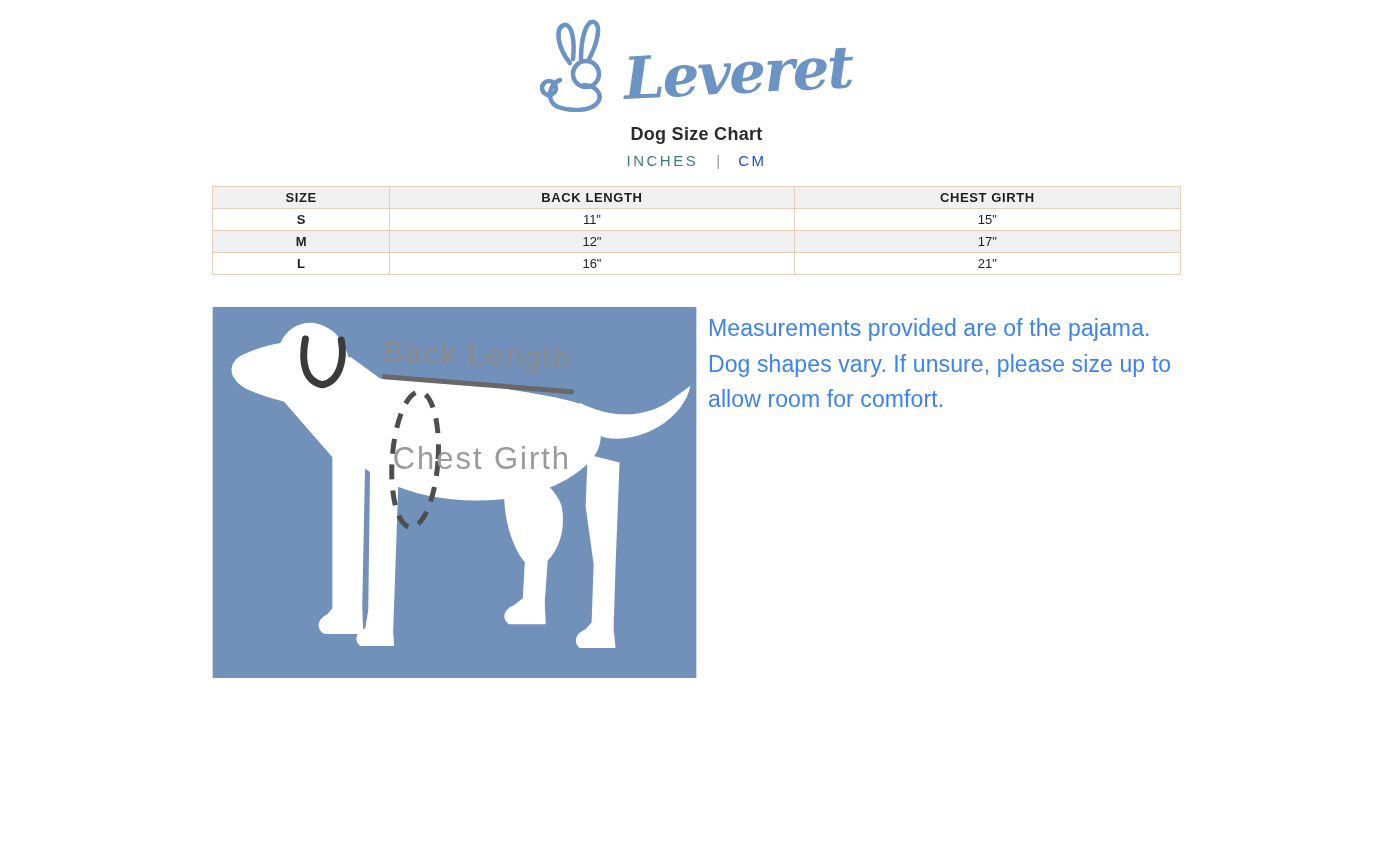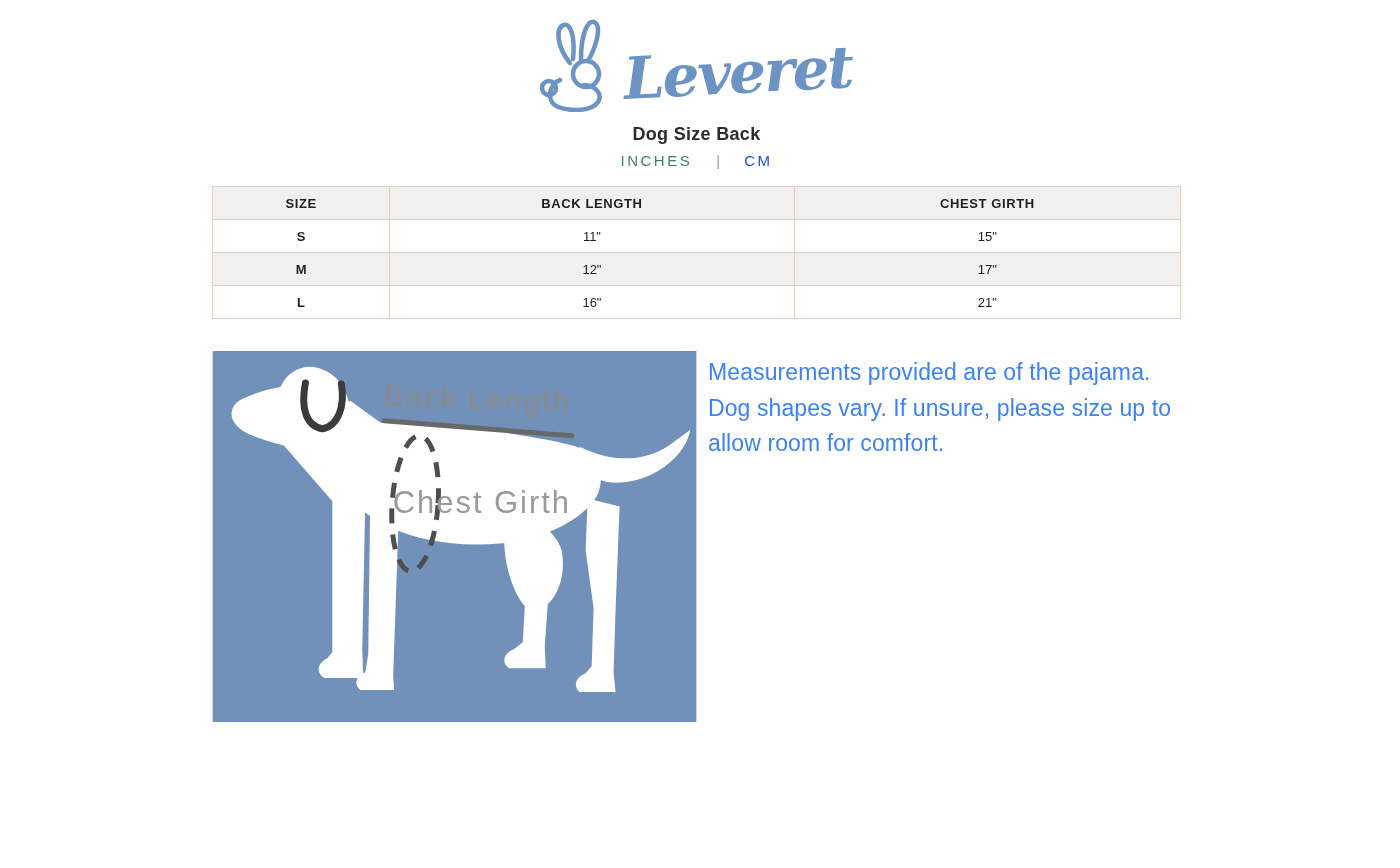--- a/index.html
+++ b/index.html
@@ -25,37 +25,37 @@
     transform: rotate(-3deg);
     display: inline-block;
     padding-bottom: 14px;
   }
   .page-title {
     font-size: 18px; font-weight: bold; color: #2b2b2b;
     letter-spacing: 0.3px; margin-top: 8px;
   }
   .unit-toggle {
     margin-top: 7px; font-size: 15px; letter-spacing: 2.5px;
-    display: flex; justify-content: center; align-items: center; gap: 24px;
+    display: flex; justify-content: center; align-items: center; gap: 18px;
   }
   .unit-link { text-decoration: none; cursor: pointer; }
   .unit-link.active { color: #3F7D78; }
   .unit-link.inactive { color: #1d4ed8; }
   .unit-sep { color: #9a9a9a; font-weight: 300; letter-spacing: 0; }
 
   
   table.size-chart {
     margin-top: 17px;
     width: 969px;
     border-collapse: collapse;
     table-layout: fixed;
   }
   table.size-chart th, table.size-chart td {
     border: 1px solid #E8CEB8;
-    height: 33px;
+    height: 22px;
     text-align: center; vertical-align: middle;
     font-size: 13px;
     padding: 0;
     color: #1e1e1e;
   }
   table.size-chart th { background: #F1F0F1; font-weight: bold; letter-spacing: 0.6px; }
   table.size-chart col.c-size  { width: 18.3%; }
   table.size-chart col.c-back  { width: 41.8%; }
   table.size-chart col.c-chest { width: 39.9%; }
   table.size-chart tbody tr:nth-child(even) { background: #F1F0F1; }
@@ -86,21 +86,21 @@
 
           <circle cx="46" cy="58" r="13"></circle>
 
           <path d="M 20,64 C 8,68 6,86 18,91 C 32,96 52,95 58,86 C 63,78 56,70 44,69"></path>
 
           <circle cx="9" cy="72" r="7"></circle>
         </g>
       </svg>
       <span class="wordmark">Leveret</span>
     </div>
-    <h1 class="page-title">Dog Size Back</h1>
+    <h1 class="page-title">Dog Size Chart</h1>
     <nav class="unit-toggle">
       <a class="unit-link active">INCHES</a>
       <span class="unit-sep">|</span>
       <a class="unit-link inactive">CM</a>
     </nav>
   </header>
 
   <table class="size-chart">
     <colgroup>
         <col class="c-size">

